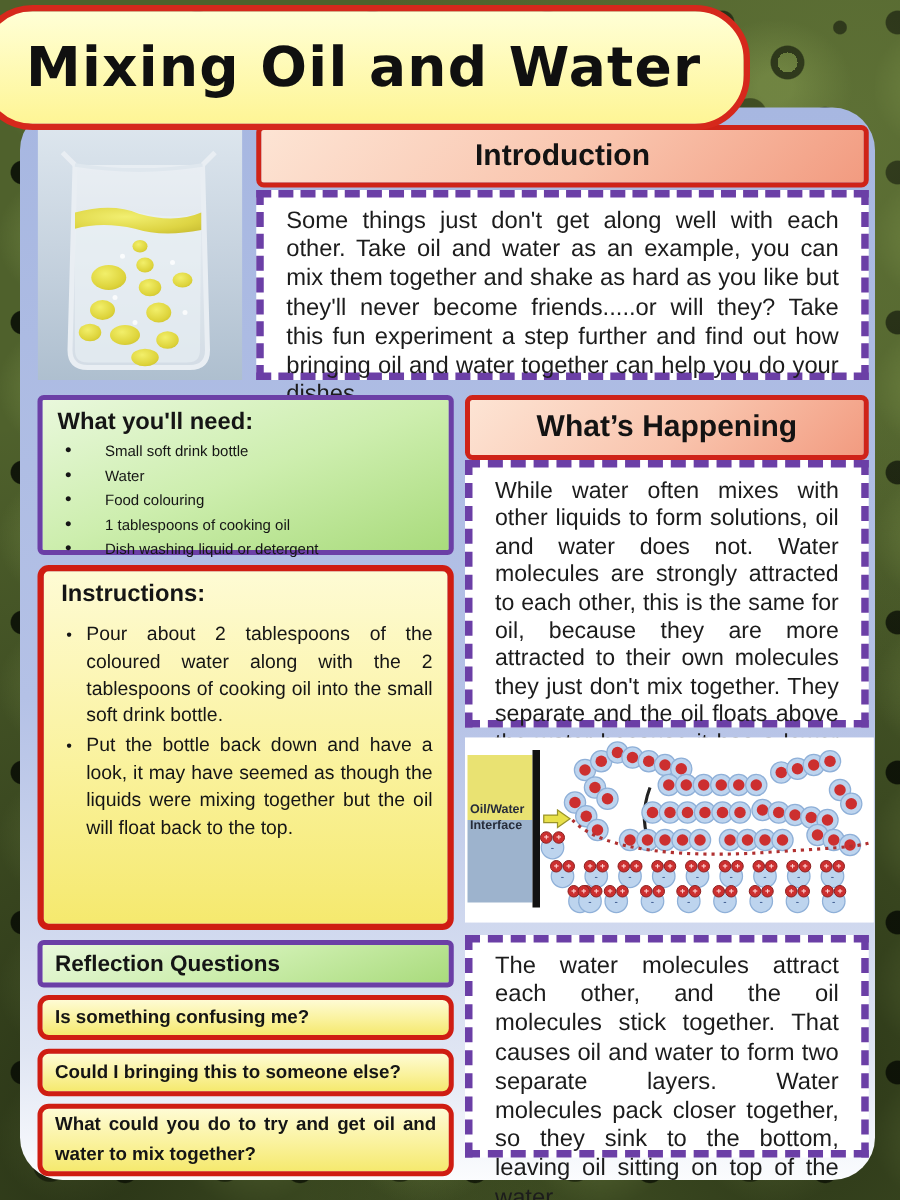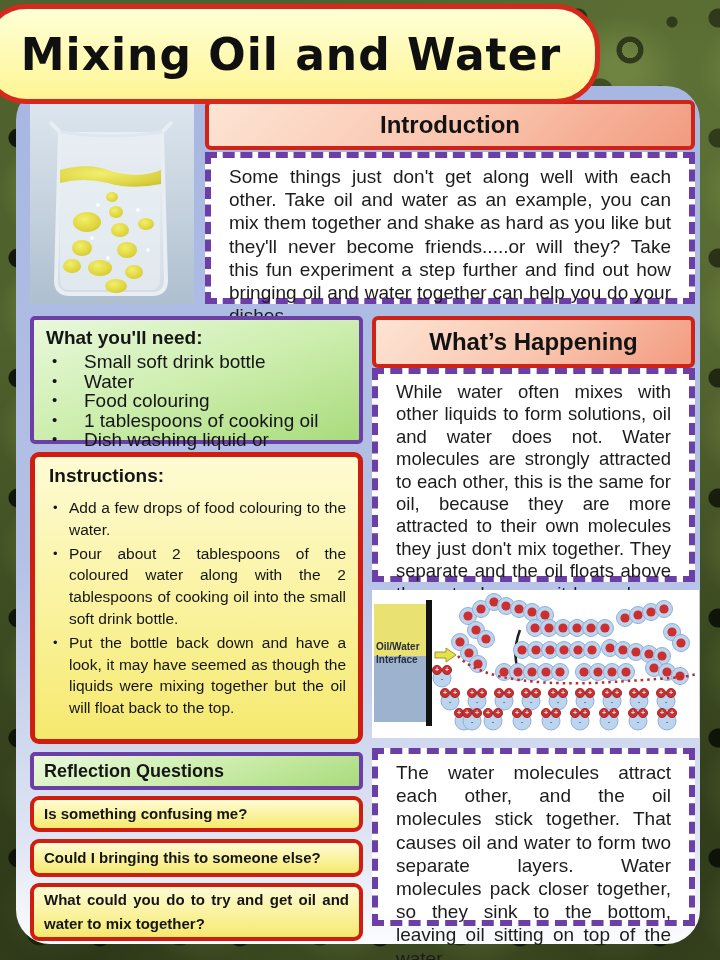--- a/index.html
+++ b/index.html
@@ -36,21 +36,21 @@
     color:#1c1c1c;box-sizing:border-box;}
   .greenbox{position:absolute;border:4px solid #6b3fa6;border-radius:5px;
     background:linear-gradient(160deg,#e9f8dc 0%,#cdeeae 50%,#a9db7c 100%);
     box-sizing:border-box;color:#151515;}
   .yellowbox{position:absolute;border:4px solid #cf1d12;border-radius:9px;
     background:linear-gradient(180deg,#fefbd4 0%,#faf29d 55%,#f5e96e 100%);
     box-sizing:border-box;color:#151515;}
   .needs{padding:5px 10px;}
   .needs .bx-title{font-weight:bold;font-size:19px;margin:2px 0 3px 2px;}
   .needs ul{margin:0;padding:0 0 0 6px;list-style:none;}
-  .needs li{font-size:19px;line-height:19.5px;padding-left:34px;position:relative;}
+  .needs li{font-size:12px;line-height:19.5px;padding-left:34px;position:relative;}
   .needs li::before{content:"\2022";position:absolute;left:2px;top:-1px;font-size:15px;}
   .instr{border-width:5px;padding:7px 12px;}
   .instr .bx-title{font-weight:bold;font-size:19px;margin:1px 0 10px 2px;}
   .instr ul{margin:0;padding:0 0 0 4px;list-style:none;}
   .instr li{font-size:15.5px;line-height:21.8px;padding-left:18px;position:relative;
     text-align:justify;margin-bottom:2px;}
   .instr li::before{content:"\2022";position:absolute;left:2px;top:0;font-size:13px;}
   .qbox{display:flex;align-items:center;font-weight:bold;font-size:15px;
     padding:2px 10px;line-height:24px;}
   .refl{display:flex;align-items:center;font-weight:bold;font-size:18px;
@@ -114,21 +114,20 @@
       <li>Water</li>
       <li>Food colouring</li>
       <li>1 tablespoons of cooking oil</li>
       <li>Dish washing liquid or detergent</li>
     </ul>
   </div>
 
   <div class="yellowbox instr" style="left:14px;top:366px;width:333px;height:292px;">
     <div class="bx-title">Instructions:</div>
     <ul>
-      <li>Add a few drops of food colouring to the water.</li>
       <li>Pour about 2 tablespoons of the coloured water along with the 2 tablespoons of cooking oil into the small soft drink bottle.</li>
       <li>Put the bottle back down and have a look, it may have seemed as though the liquids were mixing together but the oil will float back to the top.</li>
     </ul>
   </div>
 
   <div class="greenbox refl" style="left:14px;top:666px;width:333px;height:38px;">Reflection Questions</div>
   <div class="yellowbox qbox" style="left:14px;top:710px;width:333px;height:36px;">Is something confusing me?</div>
   <div class="yellowbox qbox" style="left:14px;top:753px;width:333px;height:38px;">Could I bringing this to someone else?</div>
   <div class="yellowbox qbox" style="left:14px;top:797px;width:333px;height:58px;text-align:justify;">What could you do to try and get oil and water to mix together?</div>
 

